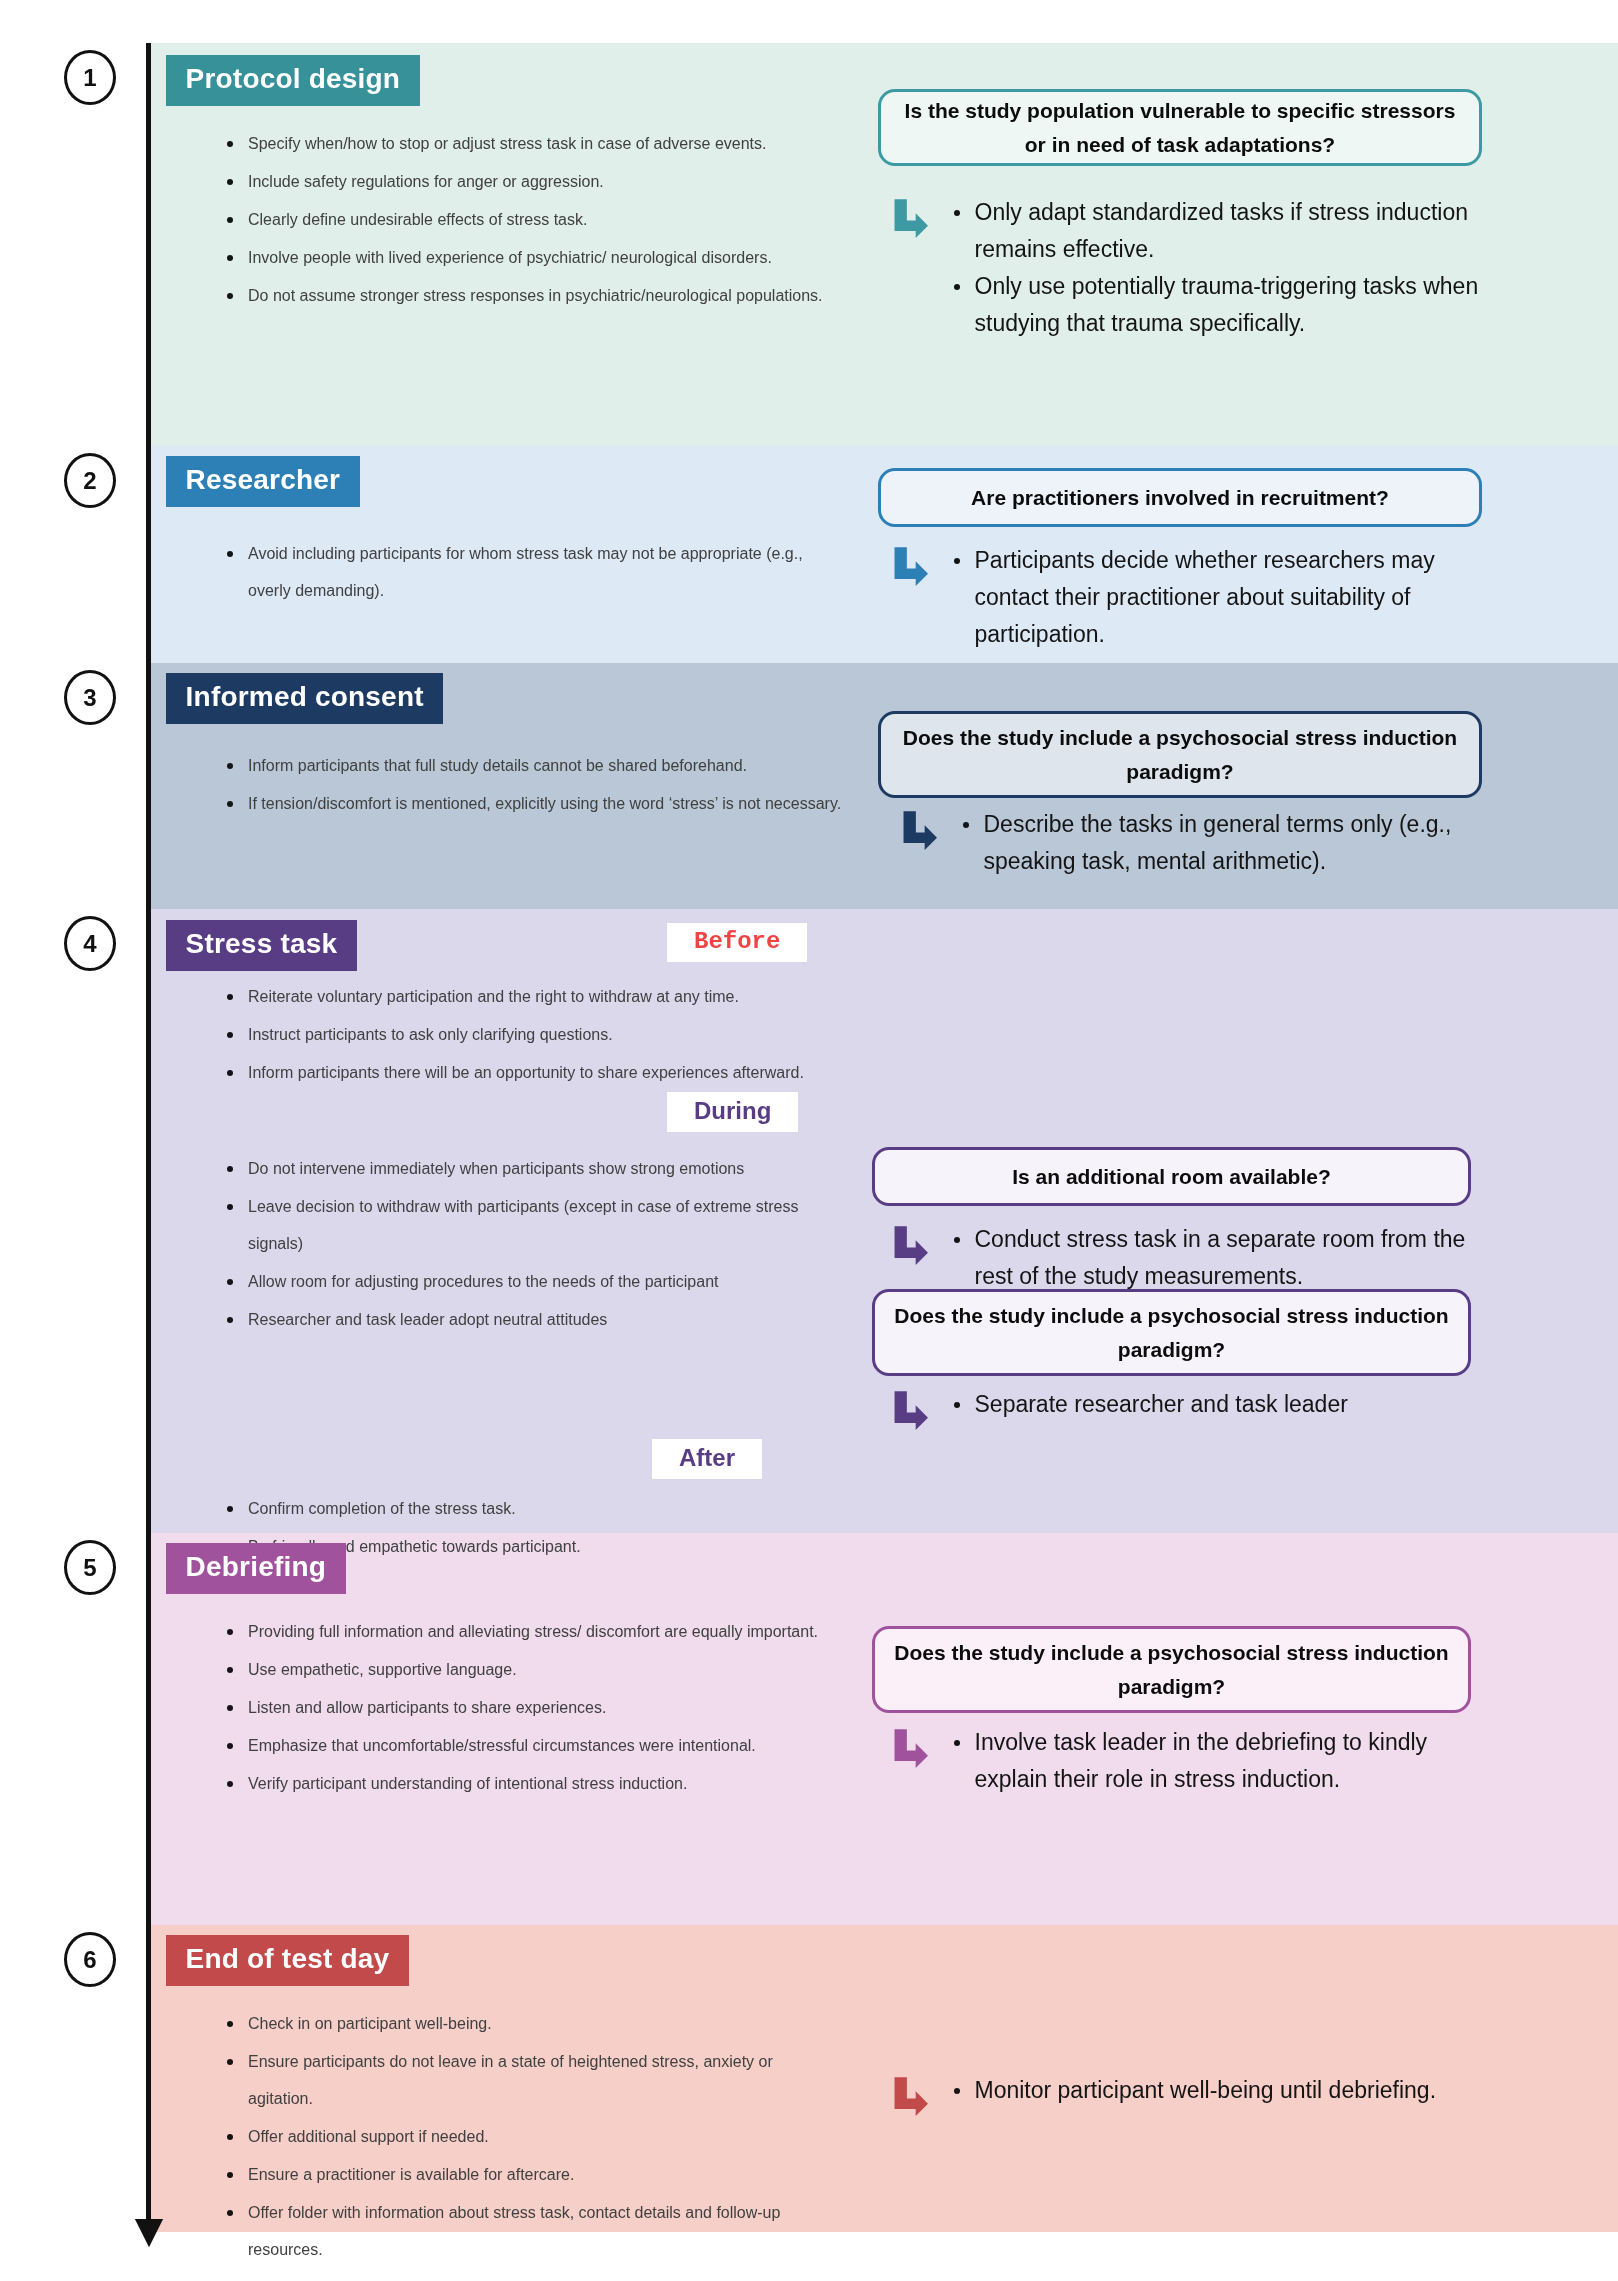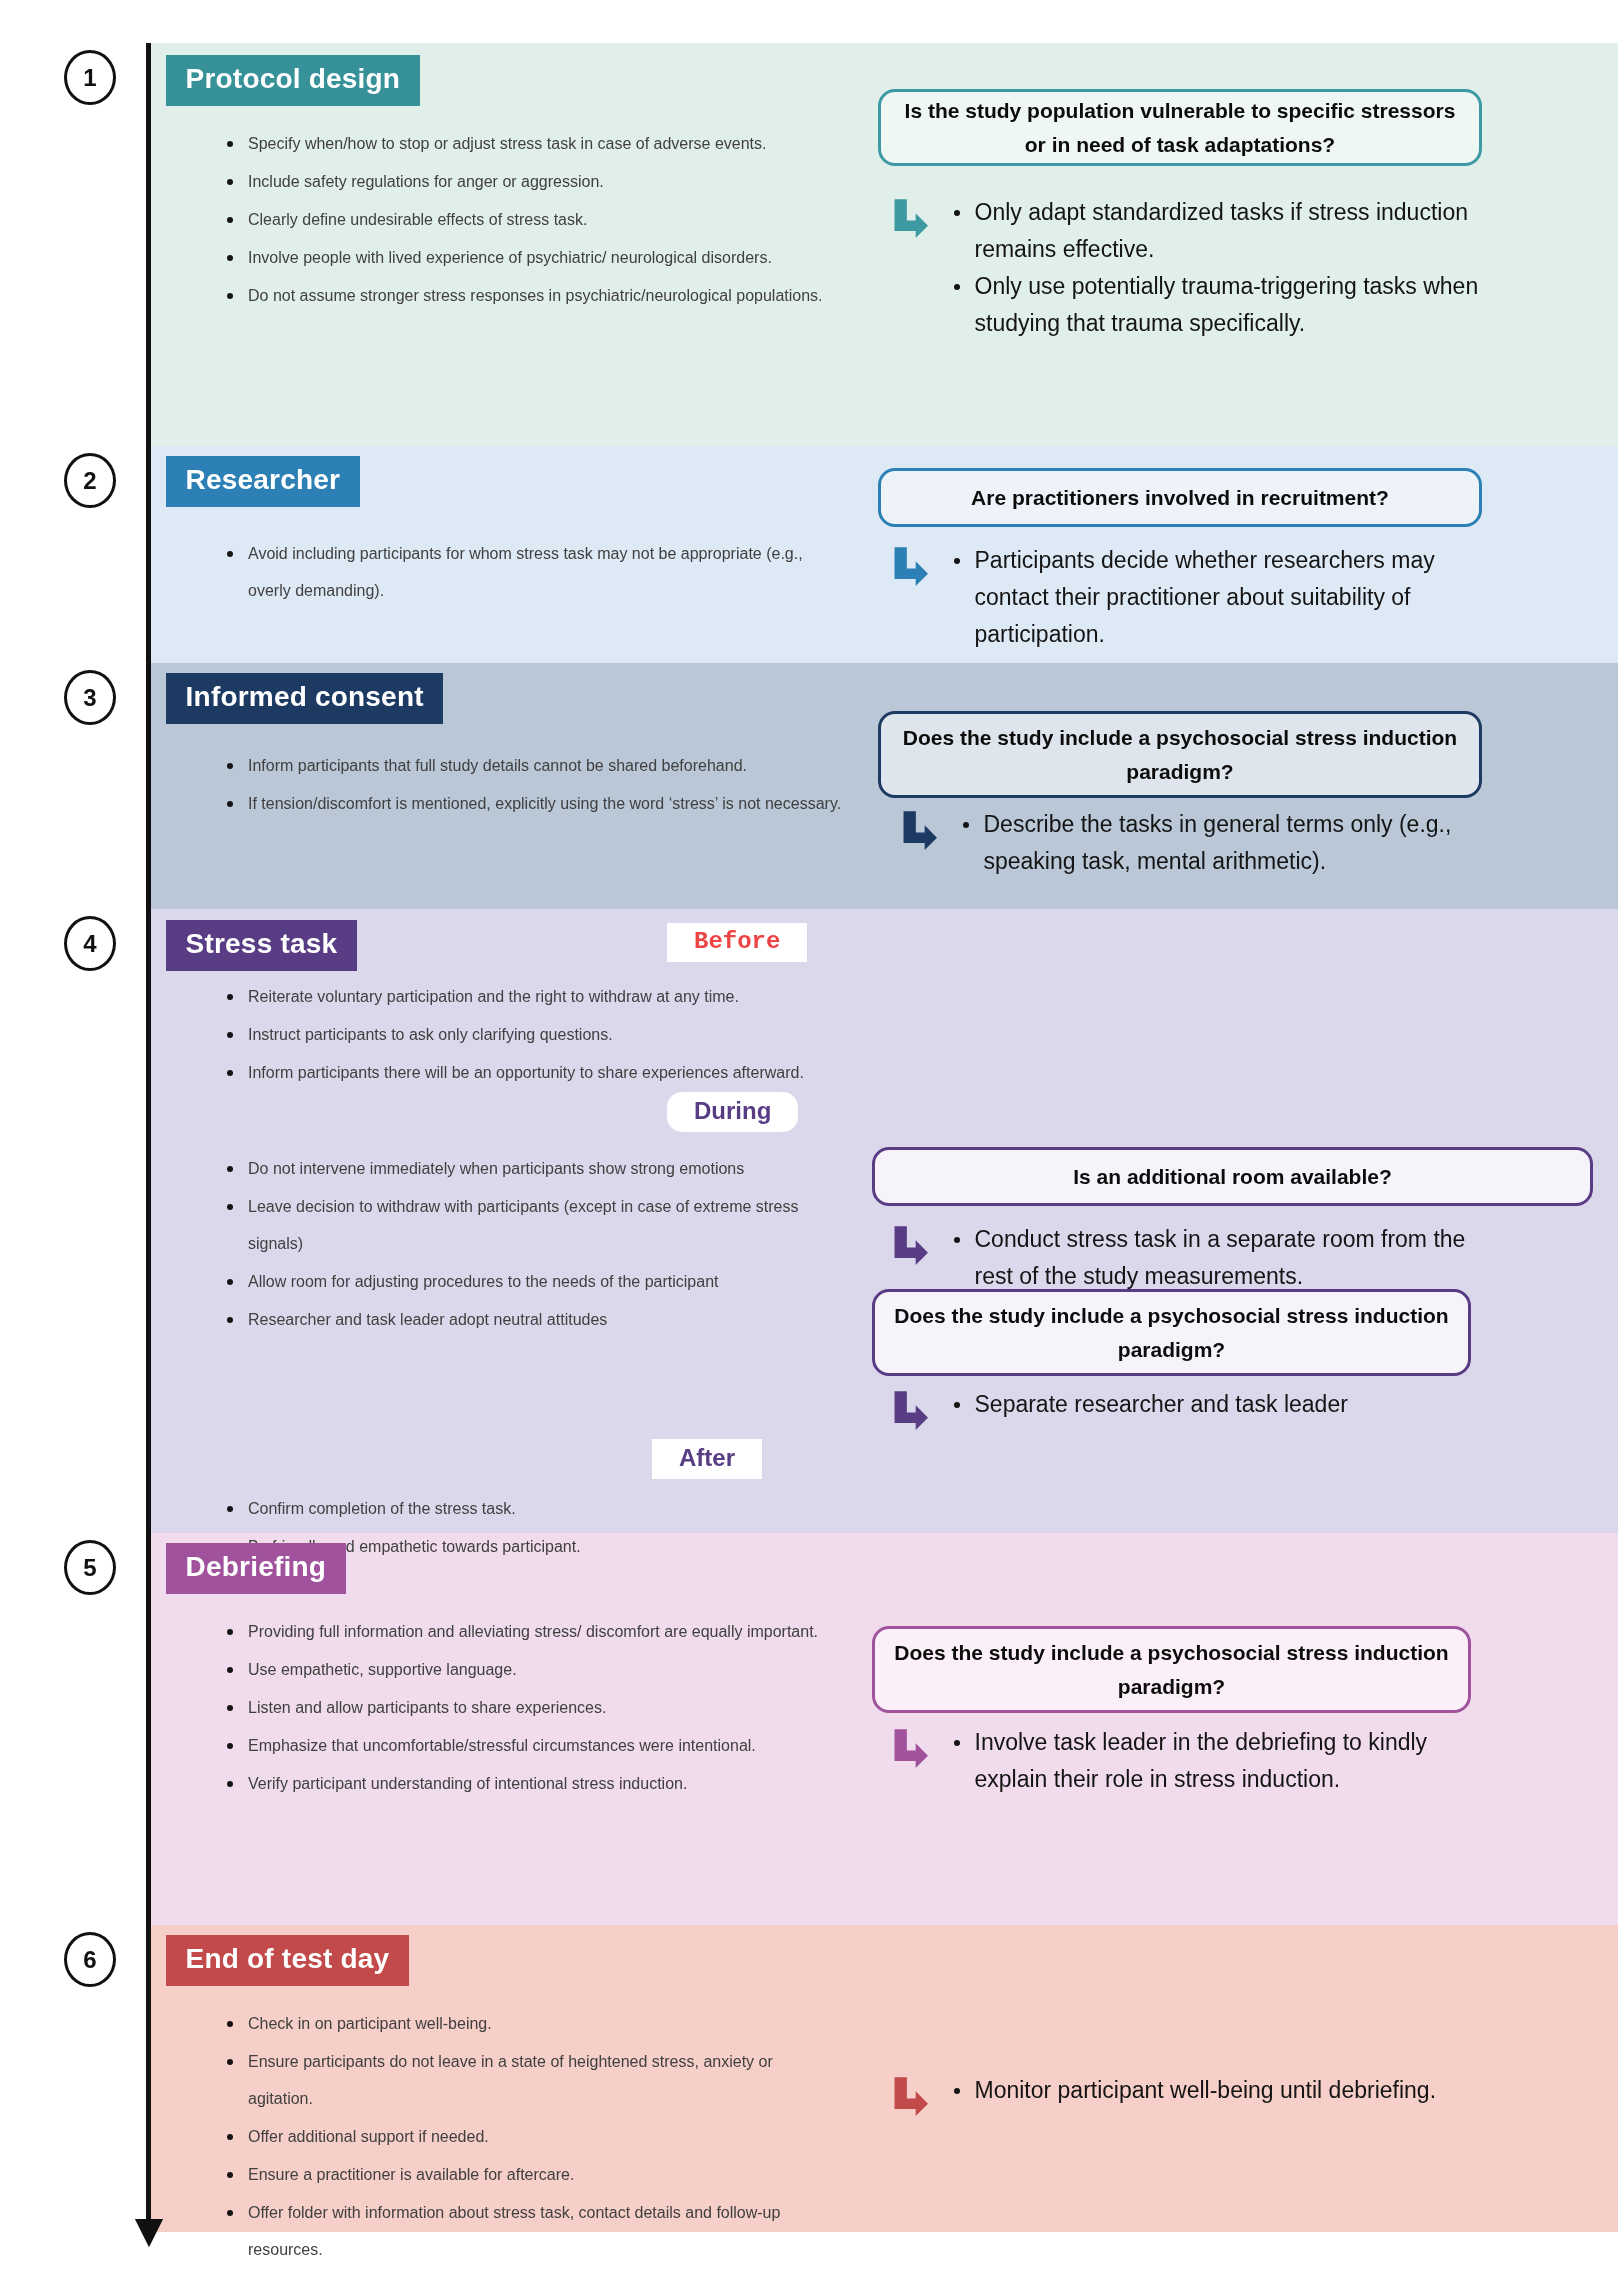--- a/index.html
+++ b/index.html
@@ -279,32 +279,32 @@
   <div class="sub-chip" style="left:667px;top:923px;color:#ef4444;font-family:Liberation Mono, monospace;">
     <span>Before</span>
   </div>
 
   <ul class="blist" style="left:218px;top:978px;width:962px;">
     <li>Reiterate voluntary participation and the right to withdraw at any time.</li>
     <li>Instruct participants to ask only clarifying questions.</li>
     <li>Inform participants there will be an opportunity to share experiences afterward.</li>
   </ul>
 
-  <div class="sub-chip" style="left:667px;top:1092px;color:#583d85;border-radius:15px;">
+  <div class="sub-chip" style="left:667px;top:1092px;color:#583d85;">
     <span>During</span>
   </div>
 
   <ul class="blist" style="left:218px;top:1150px;width:624px;">
     <li>Do not intervene immediately when participants show strong emotions</li>
     <li>Leave decision to withdraw with participants (except in case of extreme stress signals)</li>
     <li>Allow room for adjusting  procedures to the needs of the participant</li>
     <li>Researcher and task leader adopt neutral attitudes</li>
   </ul>
 
-  <div class="qbox" style="left:872px;top:1147px;width:721px;height:59px;border:3.1px solid #583d85;background:#f7f3fa;">
+  <div class="qbox" style="left:872px;top:1147px;width:599px;height:59px;border:3.1px solid #583d85;background:#f7f3fa;">
     <span>Is an additional room available?</span>
   </div>
 
   <div class="answer" style="left:891px;top:1221px;width:597px;">
     <span class="hook">
       <svg width="37" height="41" viewBox="0 0 42 46">
         <path d="M4 0 h14 v24 h10 v-8 l14 14 -14 14 v-8 H4 Z" fill="#583d85"></path>
       </svg>
     </span>
     <ul>

